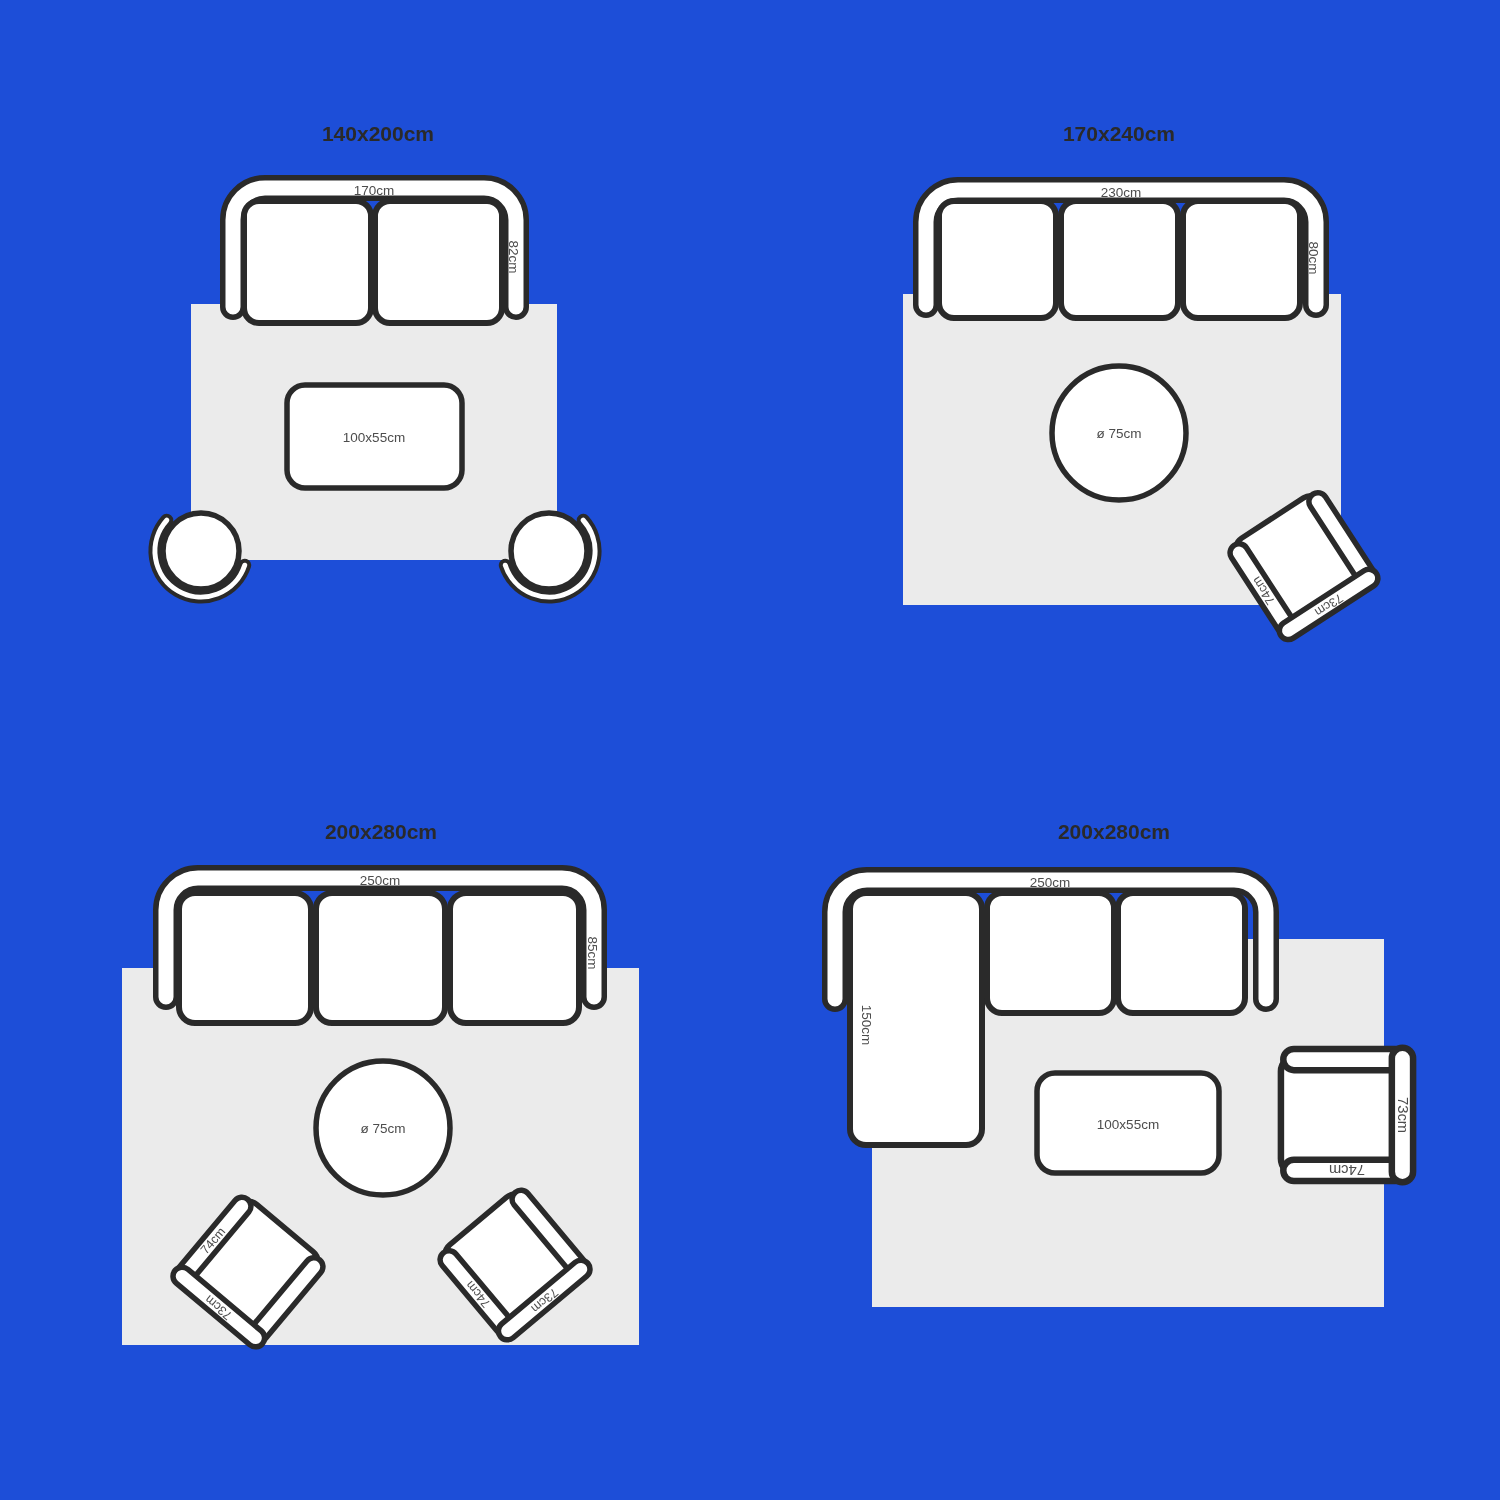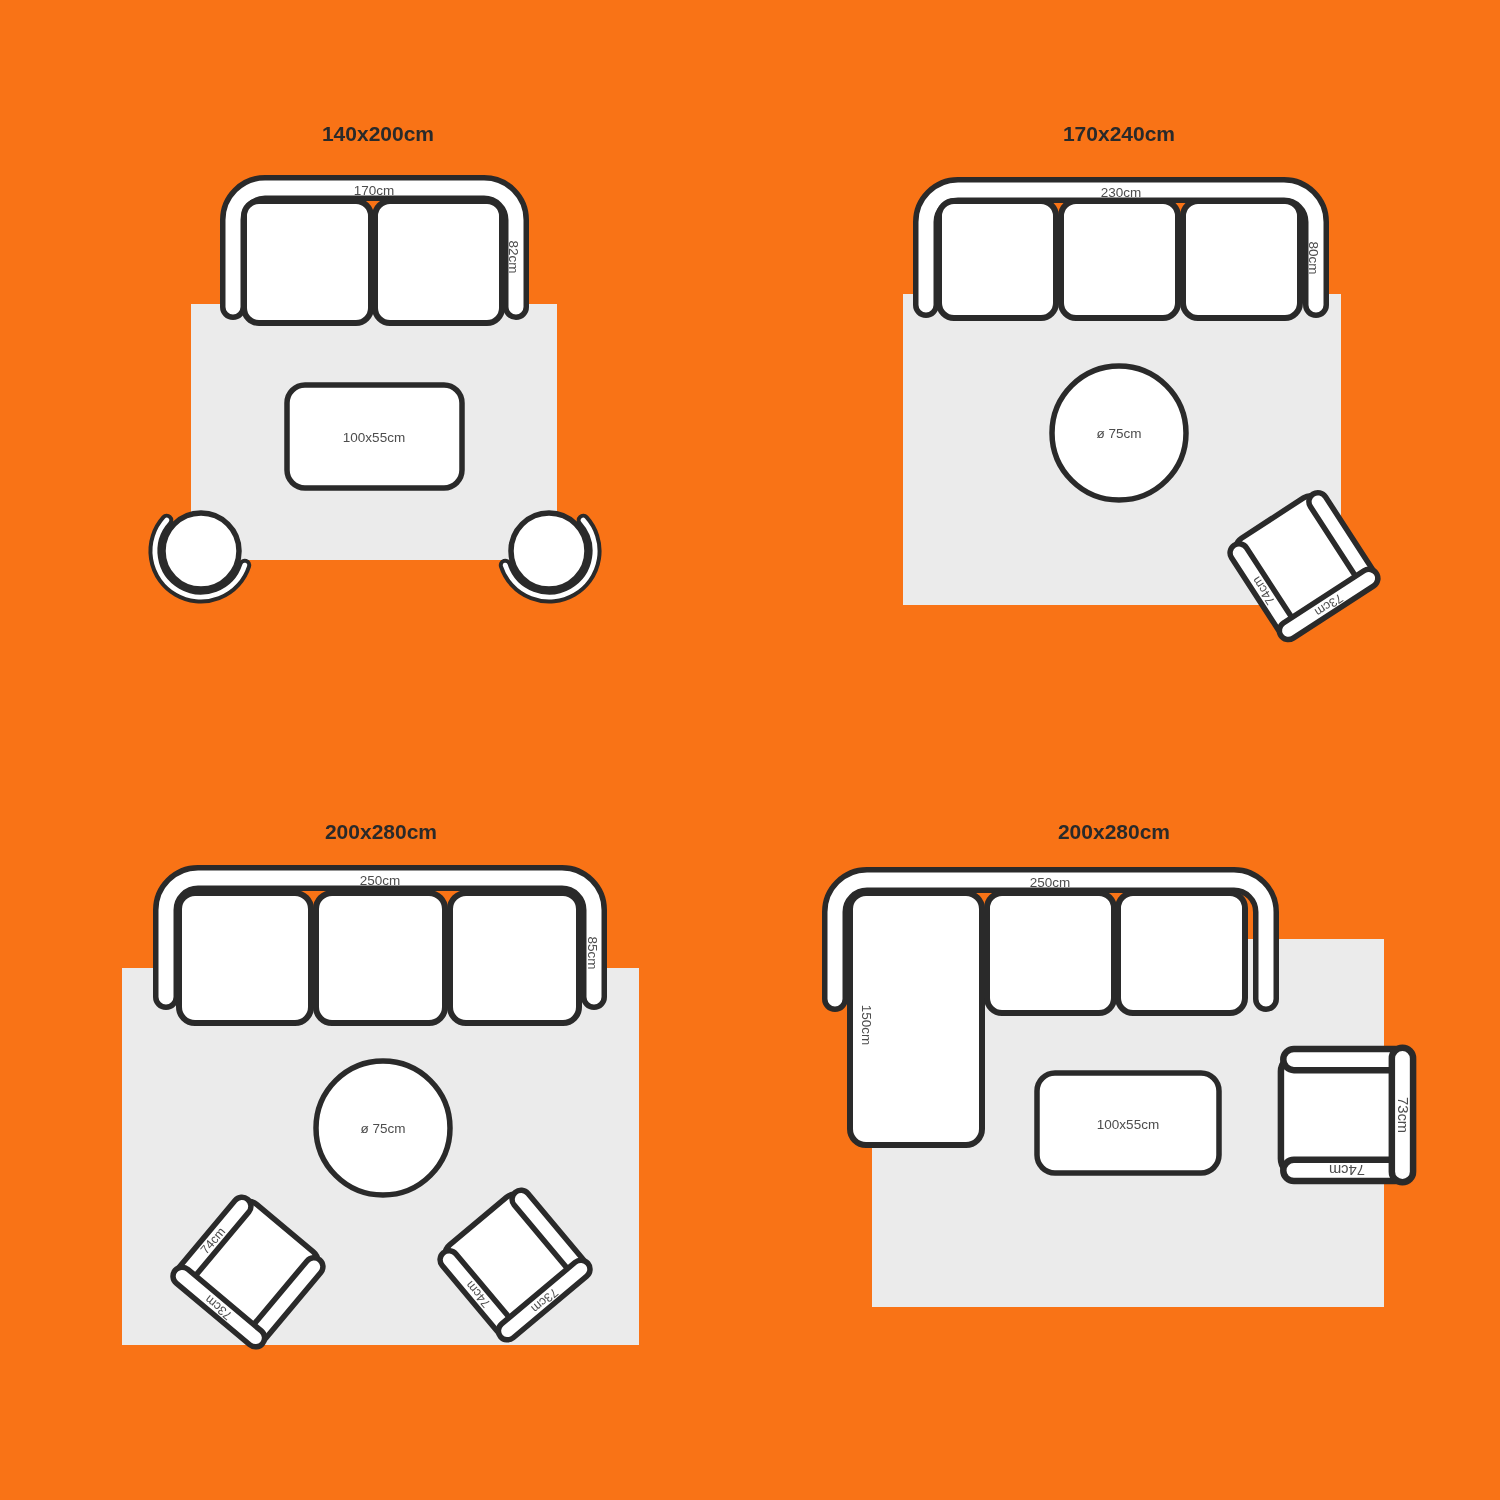--- a/index.html
+++ b/index.html
@@ -1,17 +1,17 @@
 <!DOCTYPE html>
 <html style="--line: #2a2a2a; --rug: #ebebeb; --label: #4d4d4d; --title: #2a2a2a;"><head>
 <meta charset="utf-8">
 <style>
   :root { --line:#2a2a2a; --rug:#ebebeb; --label:#4d4d4d; --title:#2a2a2a; }
   html,body { margin:0; padding:0; background:#ffffff; }
-  .stage { width:1500px; height:1500px; position:relative; background:#f97316; }
+  .stage { width:1500px; height:1500px; position:relative; background:#1d4ed8; }
   svg { display:block; }
   .rug       { fill:var(--rug); stroke:none; }
   .tube-dark { fill:none; stroke:var(--line); stroke-width:26; stroke-linecap:round; }
   .tube-core { fill:none; stroke:#ffffff;     stroke-width:15; stroke-linecap:round; }
   .cushion   { fill:#ffffff; stroke:var(--line); stroke-width:6; }
   .furn      { fill:#ffffff; stroke:var(--line); stroke-width:5.5; }
   .arc-dark  { fill:none; stroke:var(--line); stroke-width:13; stroke-linecap:round; }
   .arc-core  { fill:none; stroke:#ffffff;     stroke-width:5;  stroke-linecap:round; }
   .dim {
     fill:var(--label);

